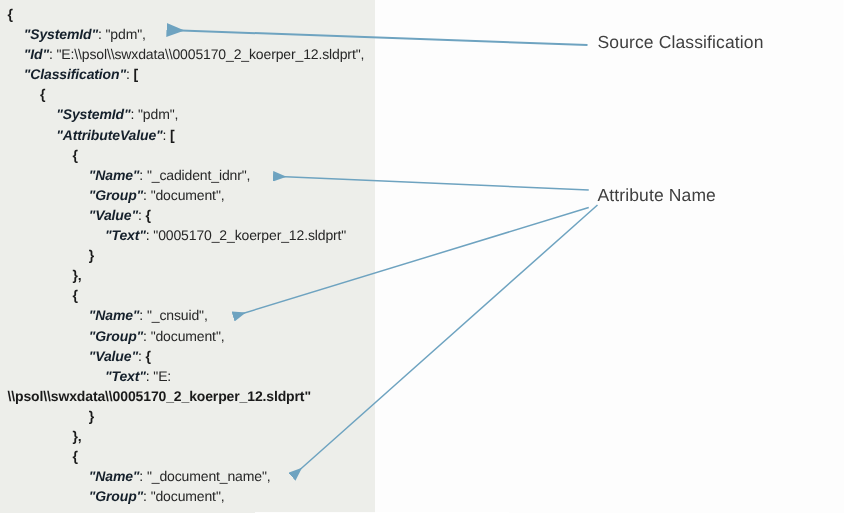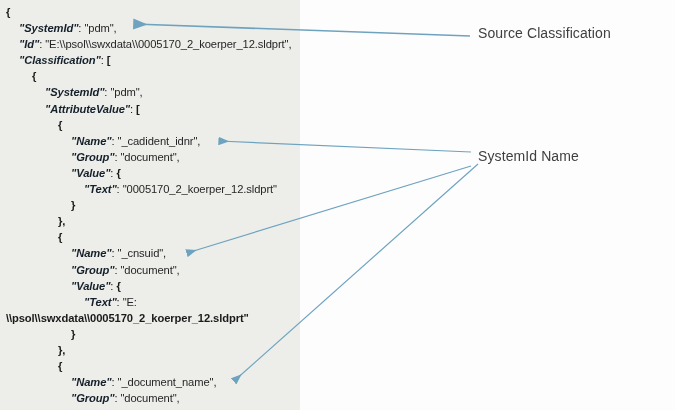--- a/index.html
+++ b/index.html
@@ -102,15 +102,15 @@
     <g id="arrow-group">
         <line x1="470" y1="36" x2="134" y2="24" stroke="#6ea3c0" stroke-width="1.6" marker-end="url(#arrowhead)"></line>
         <line x1="471" y1="152" x2="219" y2="141" stroke="#6ea3c0" stroke-width="1.2" marker-end="url(#arrowhead)"></line>
         <line x1="471" y1="166" x2="187" y2="253" stroke="#6ea3c0" stroke-width="1.2" marker-end="url(#arrowhead)"></line>
         <line x1="478" y1="164" x2="234" y2="381" stroke="#6ea3c0" stroke-width="1.2" marker-end="url(#arrowhead)"></line>
       </g>
   </svg>
 
   <div class="anno-label" id="label-source" style="left: 478px; top: 25px;">Source Classification</div>
 
-  <div class="anno-label" id="label-attr" style="left: 478px; top: 148px;">SystemId Name</div>
+  <div class="anno-label" id="label-attr" style="left: 478px; top: 148px;">Attribute Name</div>
 
 </div>
 
 </body></html>

